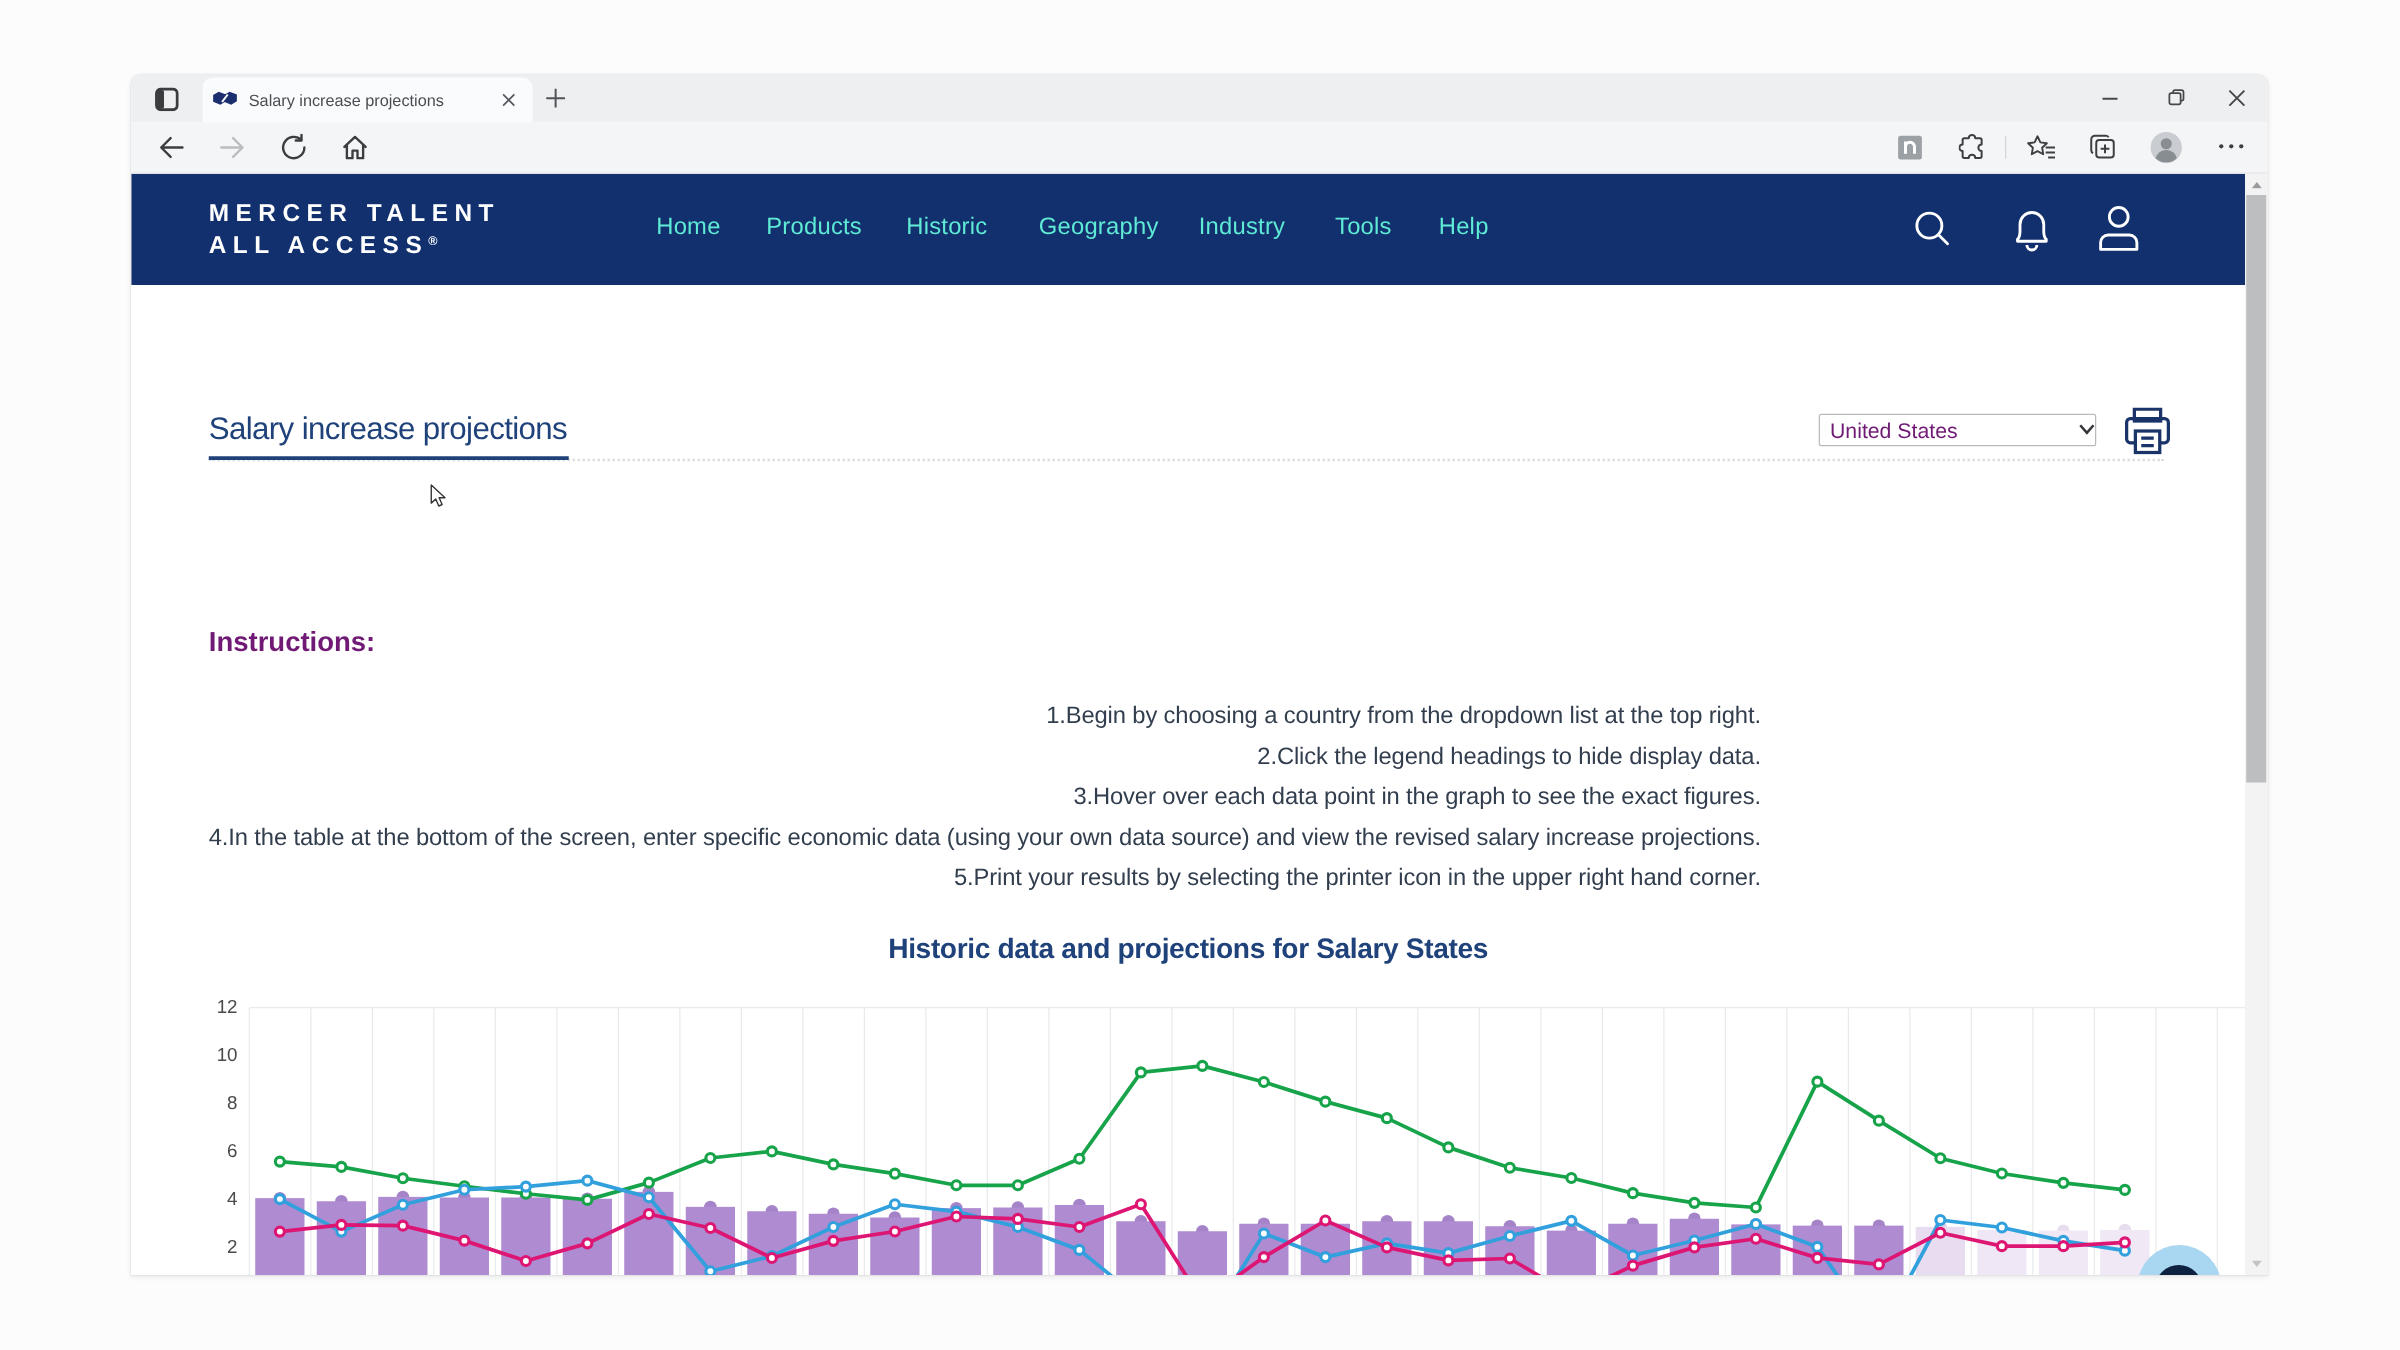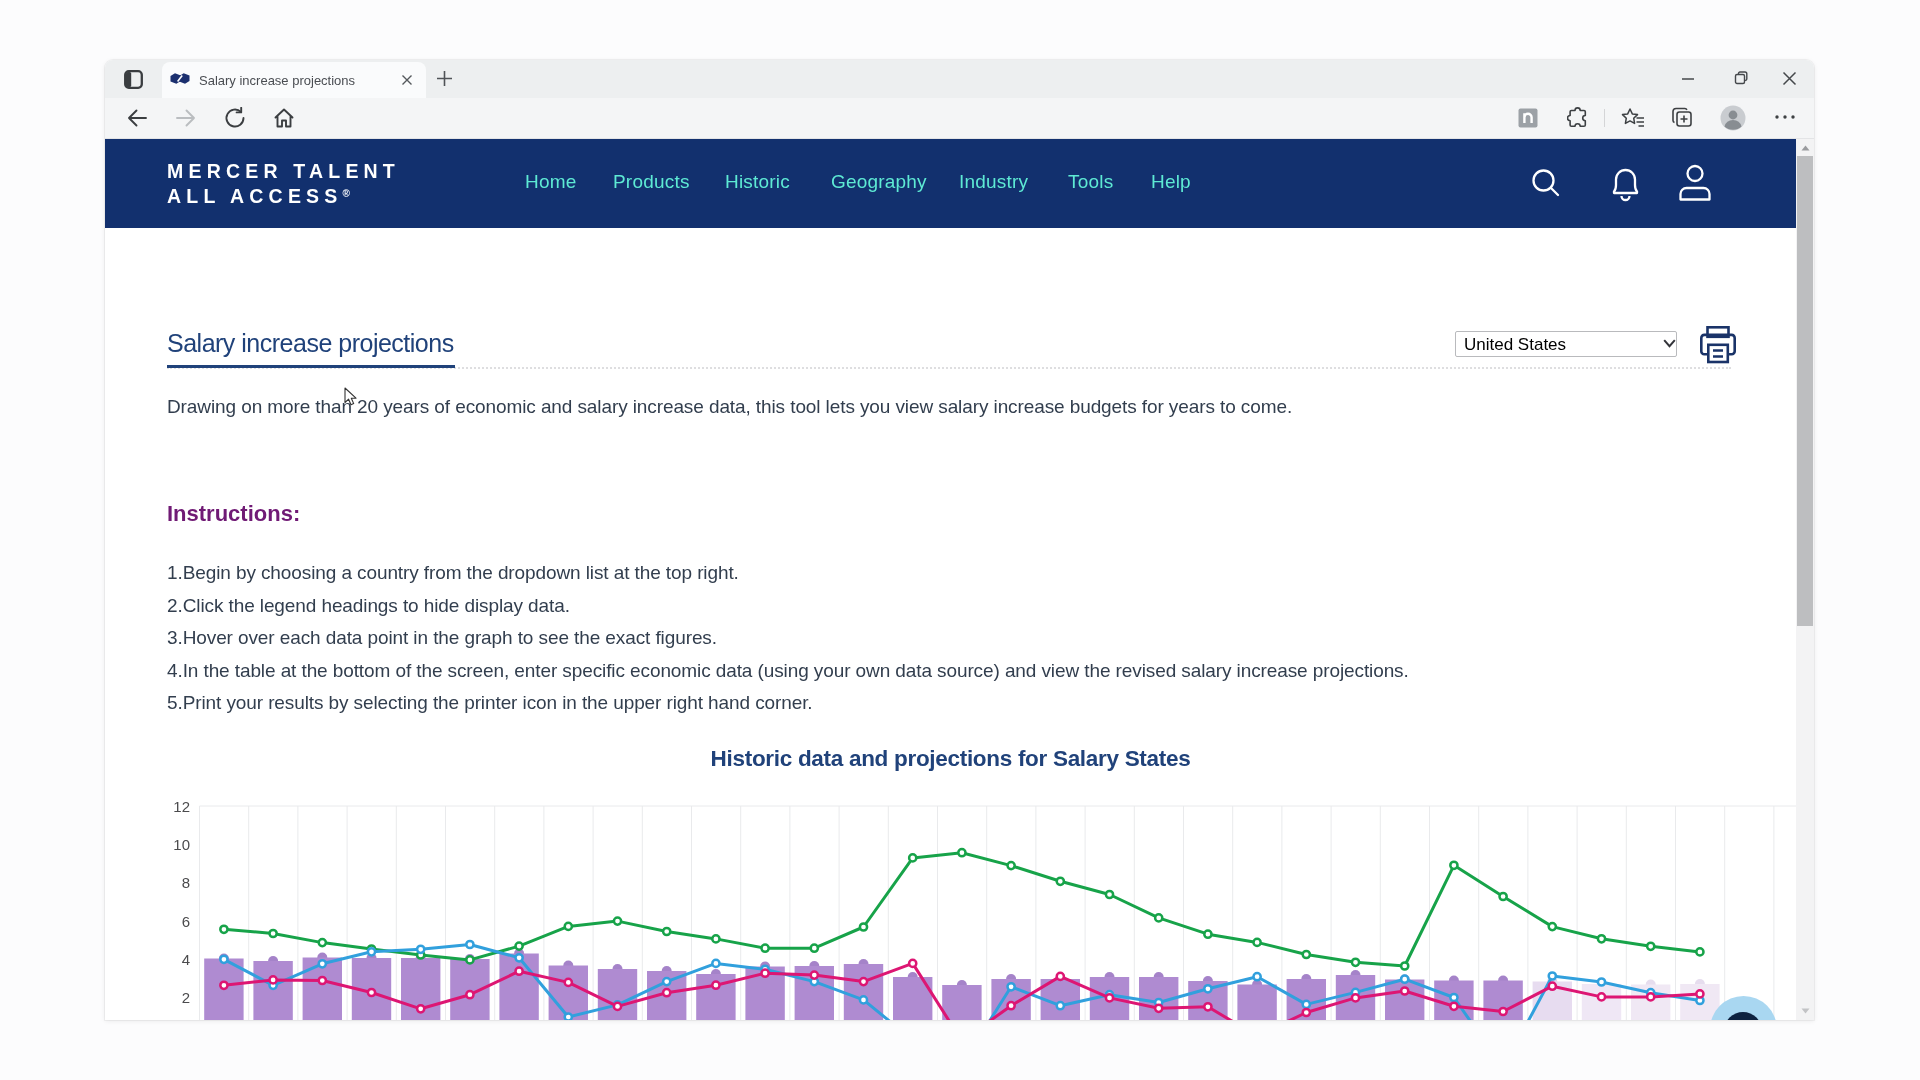--- a/index.html
+++ b/index.html
@@ -18,24 +18,24 @@
   .nav { position:absolute; left:0; top:0; width:1902px; height:89px; background:#12306e; }
   .navlink { position:absolute; top:32px; color:#5eead4; font-size:19px; letter-spacing:0.2px; }
   .logo1 { position:absolute; left:62px; top:21px; color:#fff; font-size:19.5px; font-weight:bold; letter-spacing:5.2px; }
   .crumb { position:absolute; left:62px; top:114px; font-size:18.5px; color:#595a5f; }
   .crumb a { color:#4070c8; text-decoration:none; }
   .h1 { position:absolute; left:62px; top:190px; font-size:25px; color:#20427a; letter-spacing:-0.5px; }
   .rule-light { position:absolute; left:62px; top:228px; width:1564px; height:0; border-top:2px dotted #dedee0; }
   .rule-dark { position:absolute; left:62px; top:226px; width:288px; height:3px; background:#20427a; }
   .para { position:absolute; left:62px; font-size:19px; color:#323e4e; letter-spacing:-0.1px; white-space:nowrap; }
   .instr { position:absolute; left:62px; top:362px; font-size:22px; font-weight:bold; color:#701a75; }
-  .list { position:absolute; left:62px; top:418px; font-size:19px; color:#323e4e; line-height:32.5px; letter-spacing:-0.1px; white-space:nowrap; }
+  .list { position:absolute; left:62px; top:418px; font-size:19px; color:#323e4e; line-height:32.5px; letter-spacing:-0.1px; white-space:nowrap;text-align:right; }
   .charttitle { position:absolute; left:0; top:607px; width:1691px; text-align:center; font-size:22.5px; font-weight:bold; color:#20427a; letter-spacing:-0.3px; }
   select.dd { position:absolute; left:1350px; top:192px; width:222px; height:26px; font-family:"Liberation Sans",sans-serif;
-      font-size:17px; color:#000000; border:1px solid #b9babd; border-radius:2px; background:#fff; padding:0 8px;
+      font-size:17px; color:#701a75; border:1px solid #b9babd; border-radius:2px; background:#fff; padding:0 8px;
       -webkit-appearance:none; appearance:none; }
   .scroll { position:absolute; left:1691px; top:79px; width:18px; height:881px; background:#f3f3f4; }
   .thumb { position:absolute; left:1px; top:17px; width:16px; height:470px; background:#bdbec0; }
 </style></head>
 <body>
 <div class="win">
   <div class="tabstrip">
 
     <svg class="abs" style="left:19px;top:10px" width="19" height="19" viewBox="0 0 19 19">
       <rect x="1.2" y="1.2" width="16.6" height="16.6" rx="3.6" fill="none" stroke="#3a3d40" stroke-width="2.3"></rect>
@@ -155,21 +155,20 @@
     <svg class="abs" style="left:1558px;top:200px" width="13" height="9" viewBox="0 0 13 9">
       <path d="M1.2 1.2 L6.5 7.2 L11.8 1.2" fill="none" stroke="#33343a" stroke-width="2"></path>
     </svg>
 
     <svg class="abs" style="left:1594.5px;top:186.5px" width="36" height="38" viewBox="0 0 36 38">
       <rect x="7.5" y="1.3" width="21" height="9.5" fill="none" stroke="#1a3368" stroke-width="2.6"></rect>
       <rect x="1.3" y="8.9" width="33.4" height="19.3" rx="3" fill="none" stroke="#1a3368" stroke-width="2.6"></rect>
       <rect x="8.3" y="18.8" width="19.5" height="17.2" fill="#fff" stroke="#1a3368" stroke-width="2.6"></rect>
       <path d="M13 24.5 H23 M13 30.5 H23" stroke="#1a3368" stroke-width="2.6"></path>
     </svg>
-    <div class="para" style="top:257px">Drawing on more than 20 years of economic and salary increase data, this tool lets you view salary increase budgets for years to come.</div>
     <div class="instr">Instructions:</div>
     <div class="list">1.Begin by choosing a country from the dropdown list at the top right.<br>2.Click the legend headings to hide display data.<br>3.Hover over each data point in the graph to see the exact figures.<br>4.In the table at the bottom of the screen, enter specific economic data (using your own data source) and view the revised salary increase projections.<br>5.Print your results by selecting the printer icon in the upper right hand corner.</div>
     <div class="charttitle"><span>Historic data and projections for Salary States</span></div>
     <svg width="1691" height="230" viewBox="0 0 1691 230" style="position:absolute;left:0;top:651px;display:block">
 <path d="M94.5 16V230 M143.7 16V230 M192.9 16V230 M242.1 16V230 M291.3 16V230 M340.5 16V230 M389.7 16V230 M438.9 16V230 M488.1 16V230 M537.3 16V230 M586.5 16V230 M635.7 16V230 M684.9 16V230 M734.1 16V230 M783.3 16V230 M832.5 16V230 M881.7 16V230 M930.9 16V230 M980.1 16V230 M1029.3 16V230 M1078.5 16V230 M1127.7 16V230 M1176.9 16V230 M1226.1 16V230 M1275.3 16V230 M1324.5 16V230 M1373.7 16V230 M1422.9 16V230 M1472.1 16V230 M1521.3 16V230 M1570.5 16V230 M1619.7 16V230 M1668.9 16V230" stroke="#e9eaec" stroke-width="1" fill="none"></path>
 <path d="M94.5 16H1691" stroke="#e9eaec" stroke-width="1" fill="none"></path>
 <text x="85" y="16" font-family="Liberation Sans, sans-serif" font-size="15" fill="#4b4b4d" text-anchor="end" dominant-baseline="central">12</text>
 <text x="85" y="54.3" font-family="Liberation Sans, sans-serif" font-size="15" fill="#4b4b4d" text-anchor="end" dominant-baseline="central">10</text>
 <text x="85" y="92.7" font-family="Liberation Sans, sans-serif" font-size="15" fill="#4b4b4d" text-anchor="end" dominant-baseline="central">8</text>
 <text x="85" y="131" font-family="Liberation Sans, sans-serif" font-size="15" fill="#4b4b4d" text-anchor="end" dominant-baseline="central">6</text>

